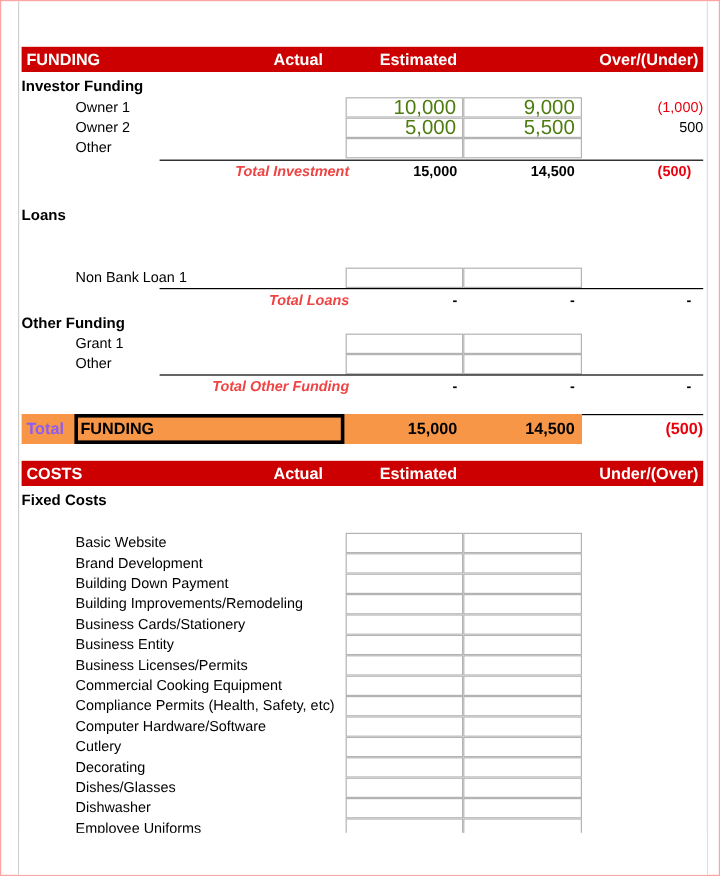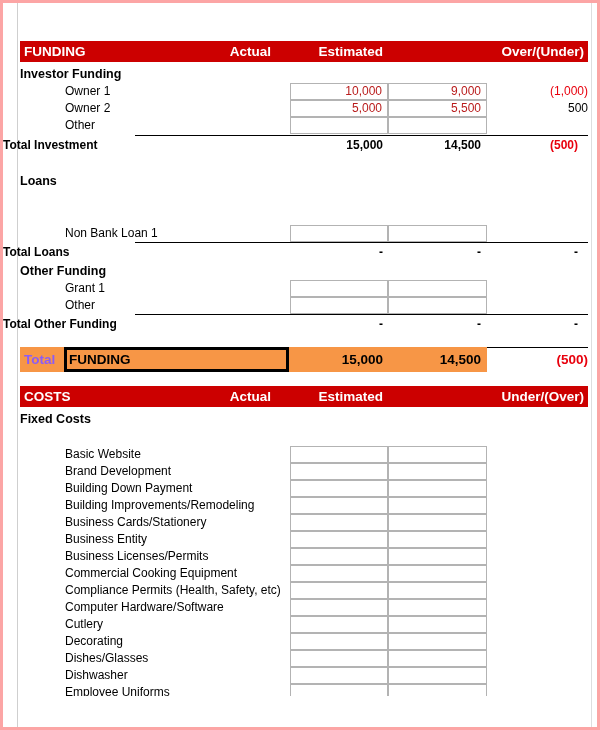--- a/index.html
+++ b/index.html
@@ -6,21 +6,21 @@
   html, body {
     width: 600px; height: 730px;
     background: #ffffff;
     font-family: "Liberation Sans", sans-serif;
     overflow: hidden;
   }
   #sheet {
     position: relative;
     width: 600px; height: 730px;
     background: #ffffff;
-    border: 3px solid #fca5a5;
+    border: 1px solid #fca5a5;
     overflow: hidden;
   }
   
   .gutter-line {
     position: absolute; top: 0; bottom: 0; left: 14px;
     width: 1px; background: #cfcfcf;
   }
   .right-line {
     position: absolute; top: 0; bottom: 0; left: 588px;
     width: 1px; background: #dedede;
@@ -61,41 +61,41 @@
   
   .cellbox {
     position: absolute; top: 0; height: 17px;
     border: 1px solid #b3b3b3;
     background: #ffffff;
   }
   .cellbox.est { left: 287px; width: 98px; }
   .cellbox.act { left: 385px; width: 99px; }
   .cellval {
     position: absolute; right: 5px; top: 0;
-    font-size: 12px; line-height: 15px; color: #b91c1c;
+    font-size: 17px; line-height: 15px; color: #4d7c0f;
   }
   .ovr {
     position: absolute; top: 0; right: 15px;
     font-size: 12px; line-height: 17px; color: #000;
     text-align: right;
   }
   .ovr.neg { color: #E8000D; }
 
   
   .totalrow {
     position: absolute; left: 0; width: 600px; height: 19px;
   }
   .totalrow .rule {
     position: absolute; left: 132px; top: 0; width: 453px; height: 1px;
     background: #000;
   }
   .totalrow .tlabel {
     position: absolute; left: 0; width: 290px; top: 1px;
-    font-weight: bold; font-size: 12px;
-    line-height: 18px; color: #000000;
+    text-align: right; font-weight: bold; font-size: 12px;
+    line-height: 18px; color: #ef4444; font-style: italic;
   }
   .totalrow .tnum {
     position: absolute; top: 1px; text-align: right;
     font-weight: bold; font-size: 12px; line-height: 18px; color: #000;
   }
   .totalrow .tnum.e { left: 290px; width: 90px; }
   .totalrow .tnum.a { left: 388px; width: 90px; }
   .totalrow .tnum.o { left: 480px; width: 95px; color: #E8000D; }
   .totalrow .tnum.o.zero { color: #000; }
 

